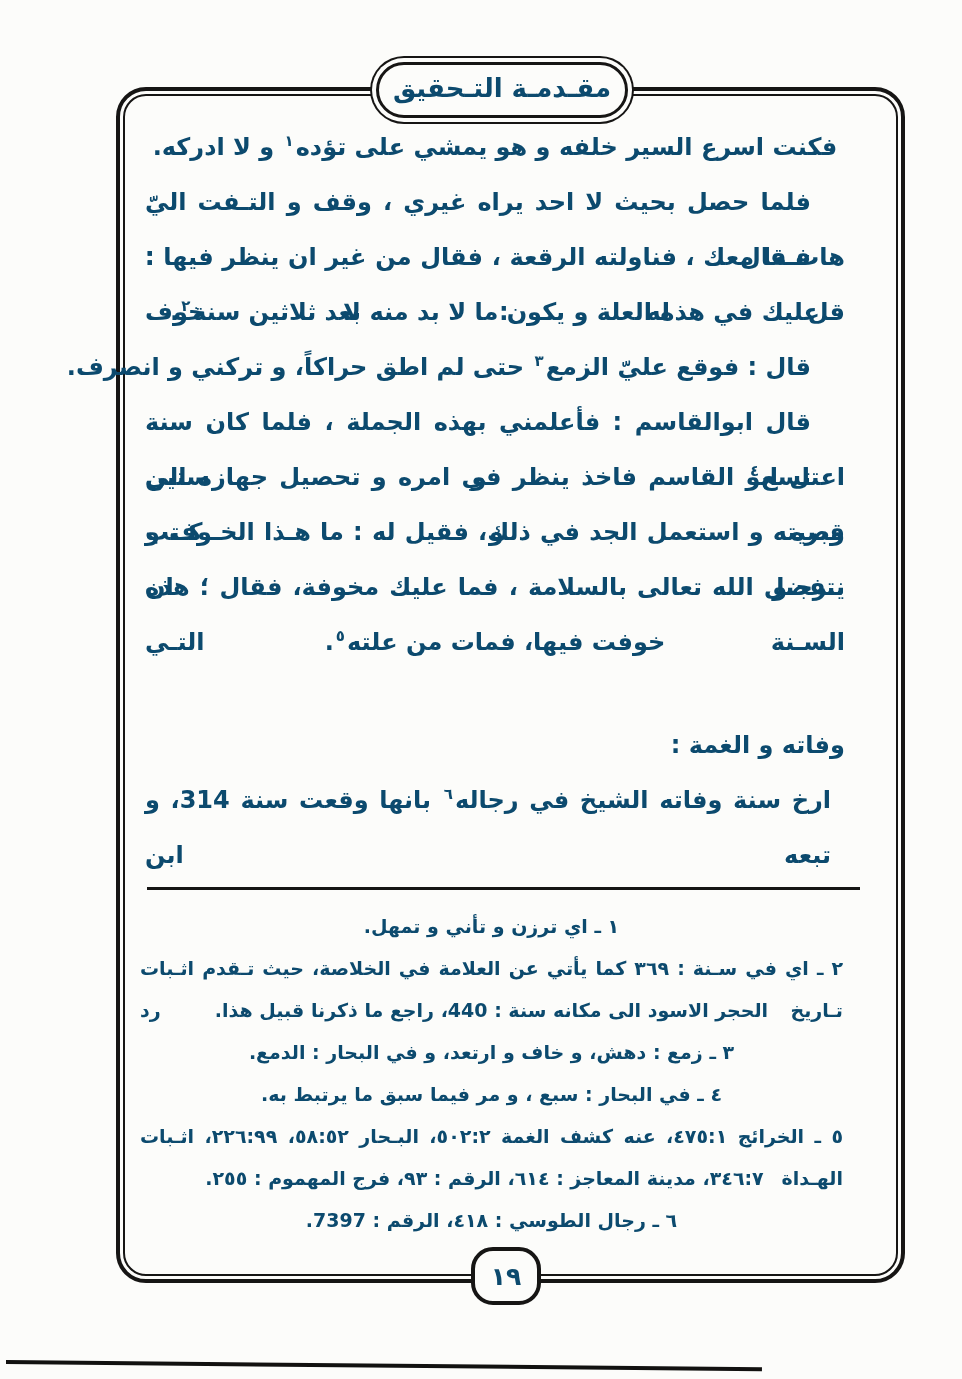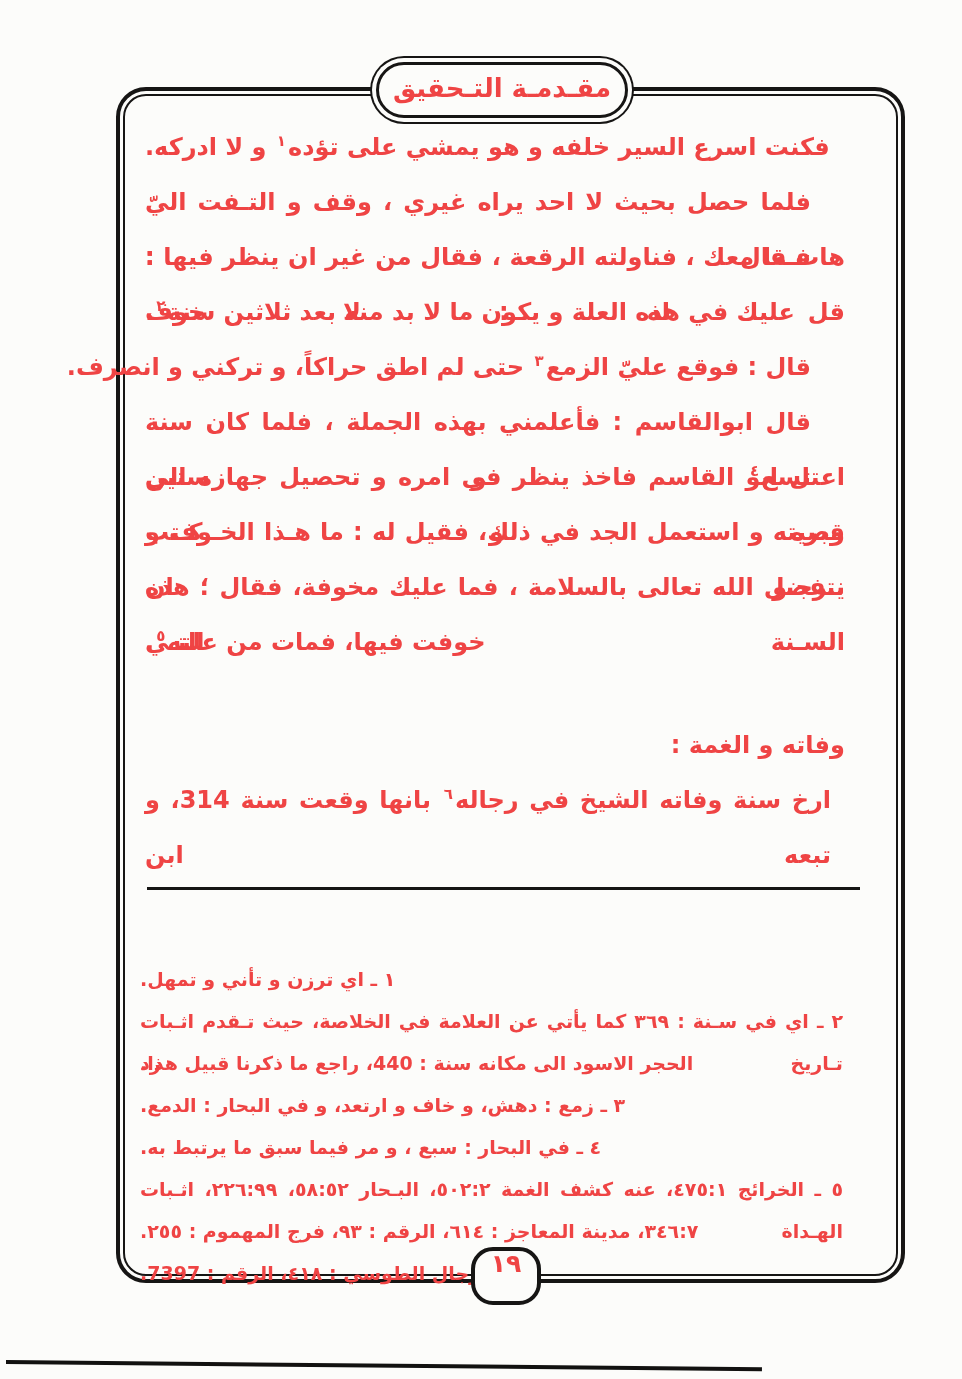--- a/index.html
+++ b/index.html
@@ -6,21 +6,21 @@
   body{
     font-family:"DejaVu Sans",sans-serif;
     background:#ffffff;
   }
   .page{
     position:relative;
     width:962px;height:1379px;
     margin:0 auto;
     background:#fcfcfa;
     overflow:hidden;
-    color:#ef4444;
+    color:#0c4a6e;
   }
   
   .frame{
     position:absolute;left:116px;top:87px;width:789px;height:1196px;
     border:4px solid #161514;border-radius:30px;
     box-sizing:border-box;
   }
   .frame::before{
     content:"";position:absolute;inset:3px;
     border:2px solid #161514;border-radius:23px;
@@ -41,48 +41,48 @@
   }
   
   .body-text{
     position:absolute;right:117px;top:120px;width:700px;
     direction:rtl;
     font-size:24px;font-weight:bold;
     z-index:2;
   }
   .bline{margin:0;height:55px;line-height:55px;white-space:nowrap;}
   .al-full{text-align:justify;text-align-last:justify;white-space:normal;}
-  .al-end{text-align:left;}
+  .al-end{text-align:center;}
   .indent{padding-right:34px;}
   .indent-sm{padding-right:14px;}
   sup{font-size:15px;vertical-align:super;line-height:0;padding:0 2px;}
   
   .section{
     position:absolute;right:117px;top:718px;width:700px;
     direction:rtl;font-size:24px;font-weight:bold;z-index:2;
   }
   .section .heading{margin:0;height:55px;line-height:55px;font-size:24px;text-align:right;}
   
   .fn-rule{
     position:absolute;left:147px;top:887px;width:713px;height:3px;
     background:#161514;z-index:2;
   }
   
   .footnotes{
-    position:absolute;right:119px;top:958px;width:703px;
+    position:absolute;right:119px;top:905px;width:703px;
     direction:rtl;font-size:19px;font-weight:bold;z-index:2;
   }
   .fline{margin:0;height:42px;line-height:42px;white-space:nowrap;}
   .fline.al-full{white-space:normal;}
   
   .pagenum{
     position:absolute;left:471px;top:1247px;width:70px;height:58px;
     background:#fcfcfa;border:4px solid #161514;border-radius:22px;
     box-sizing:border-box;
-    display:flex;align-items:flex-start;justify-content:center;
+    display:flex;align-items:center;justify-content:center;
     z-index:4;
   }
   .pagenum .num{font-size:25px;font-weight:bold;line-height:1;}
   
   .scanline{
     position:absolute;left:6px;top:1360px;width:756px;height:4px;
     background:#121110;
     transform:rotate(0.55deg);transform-origin:left center;
   }
 </style>

